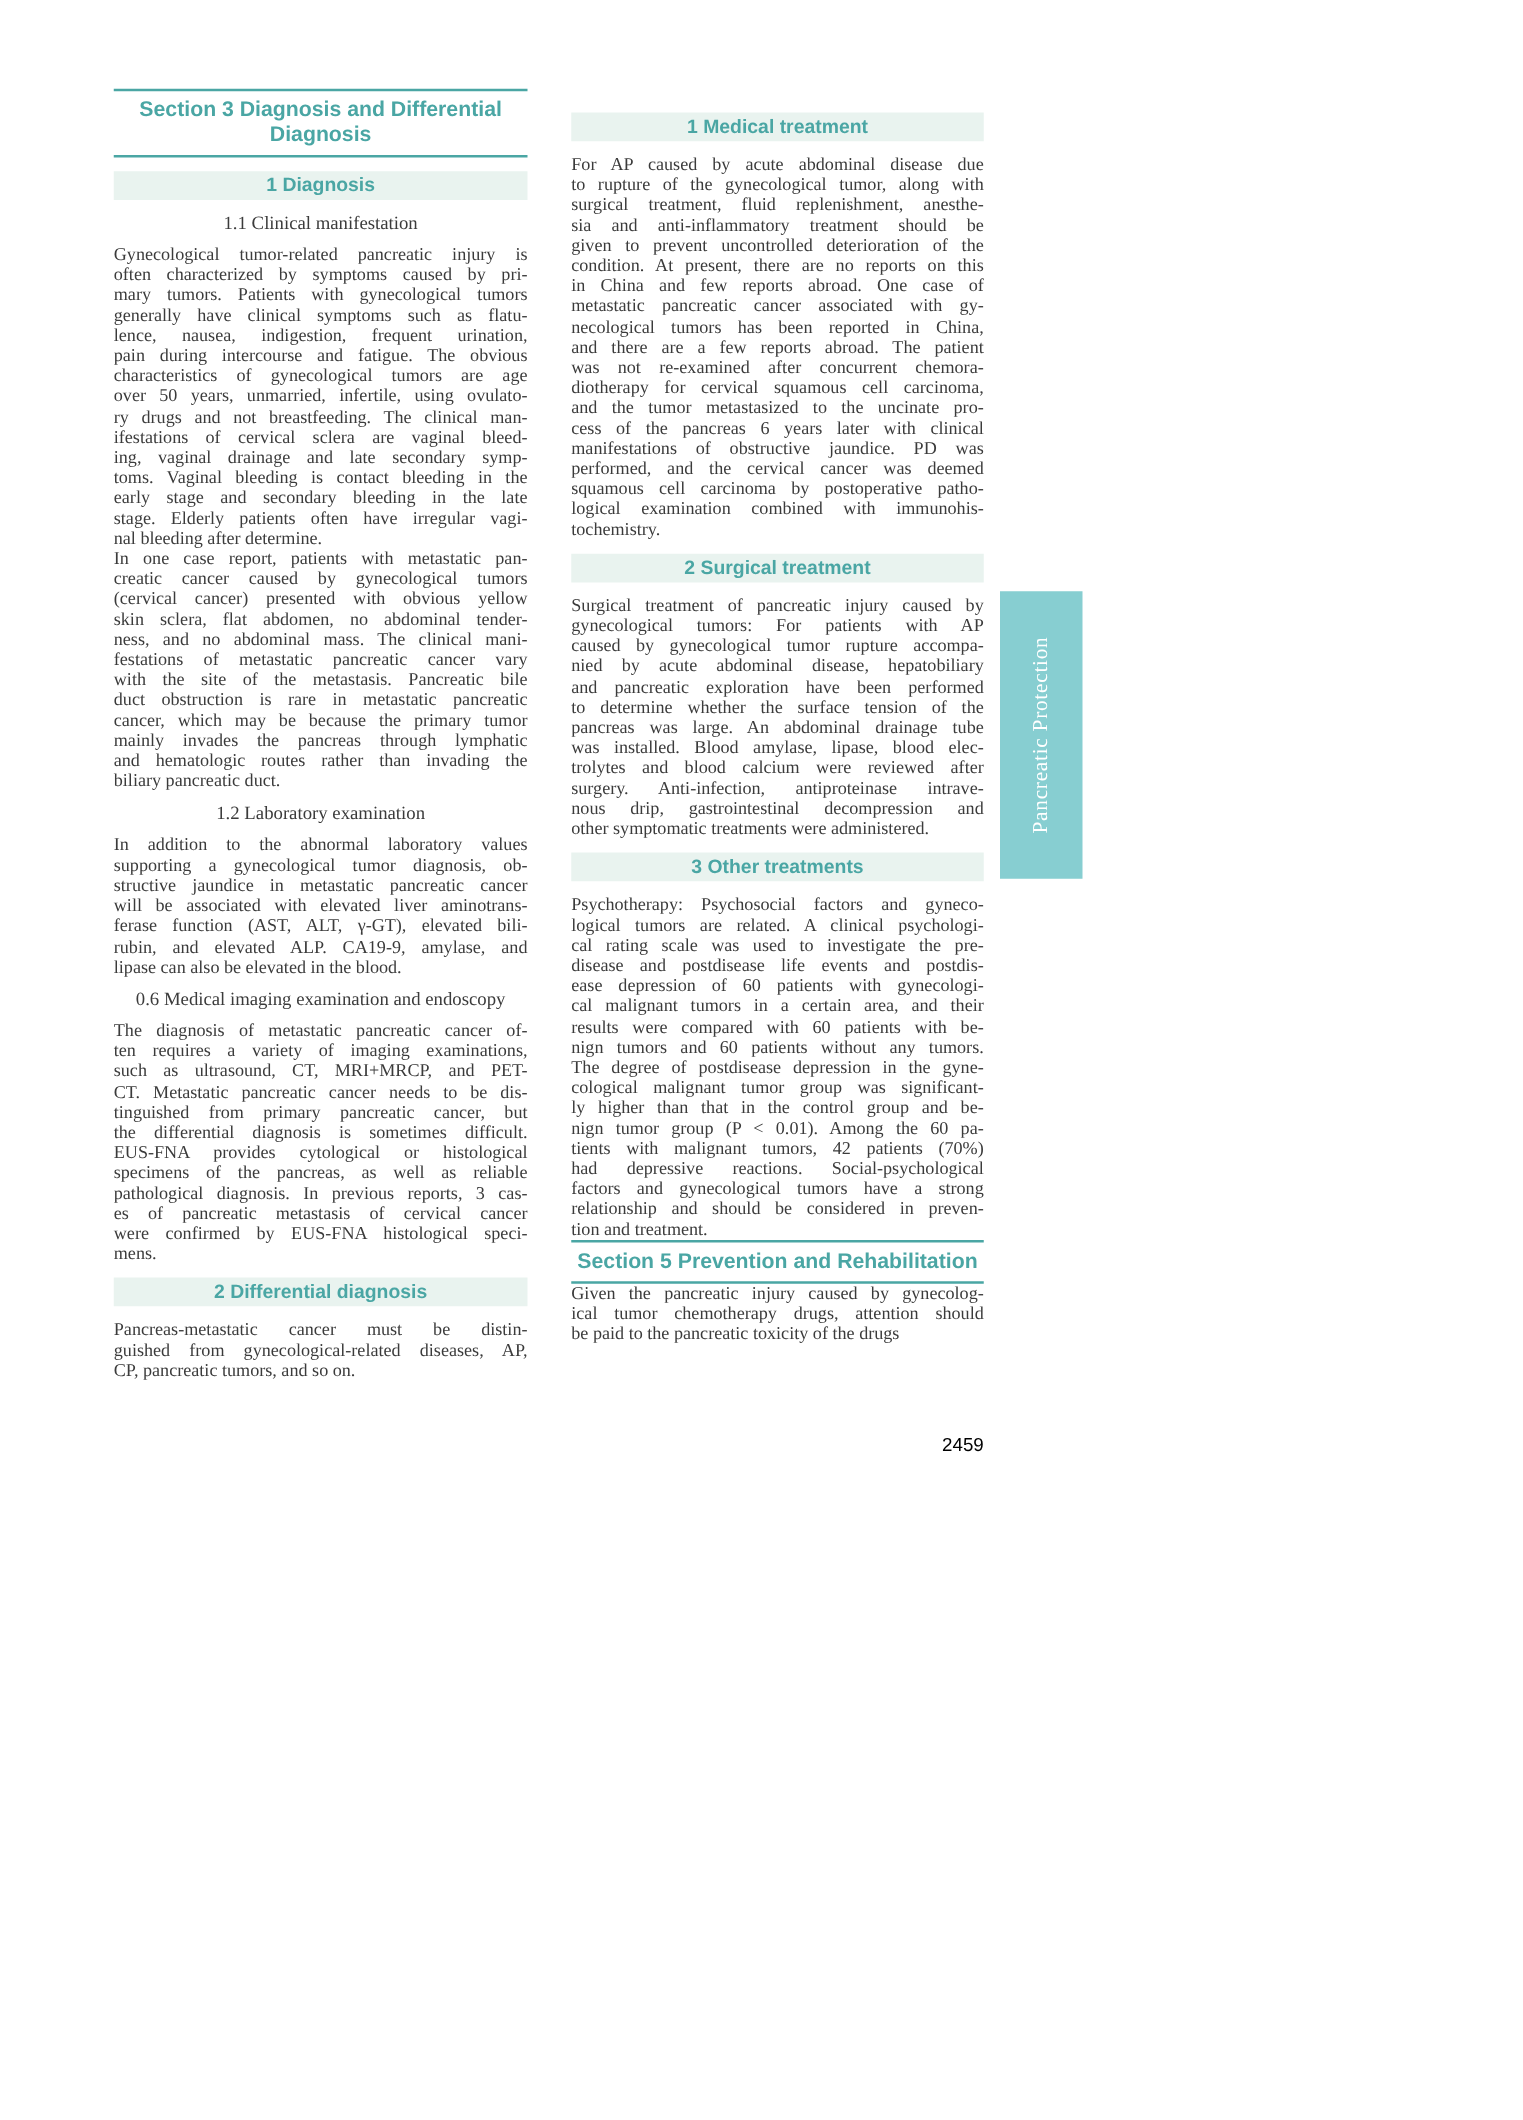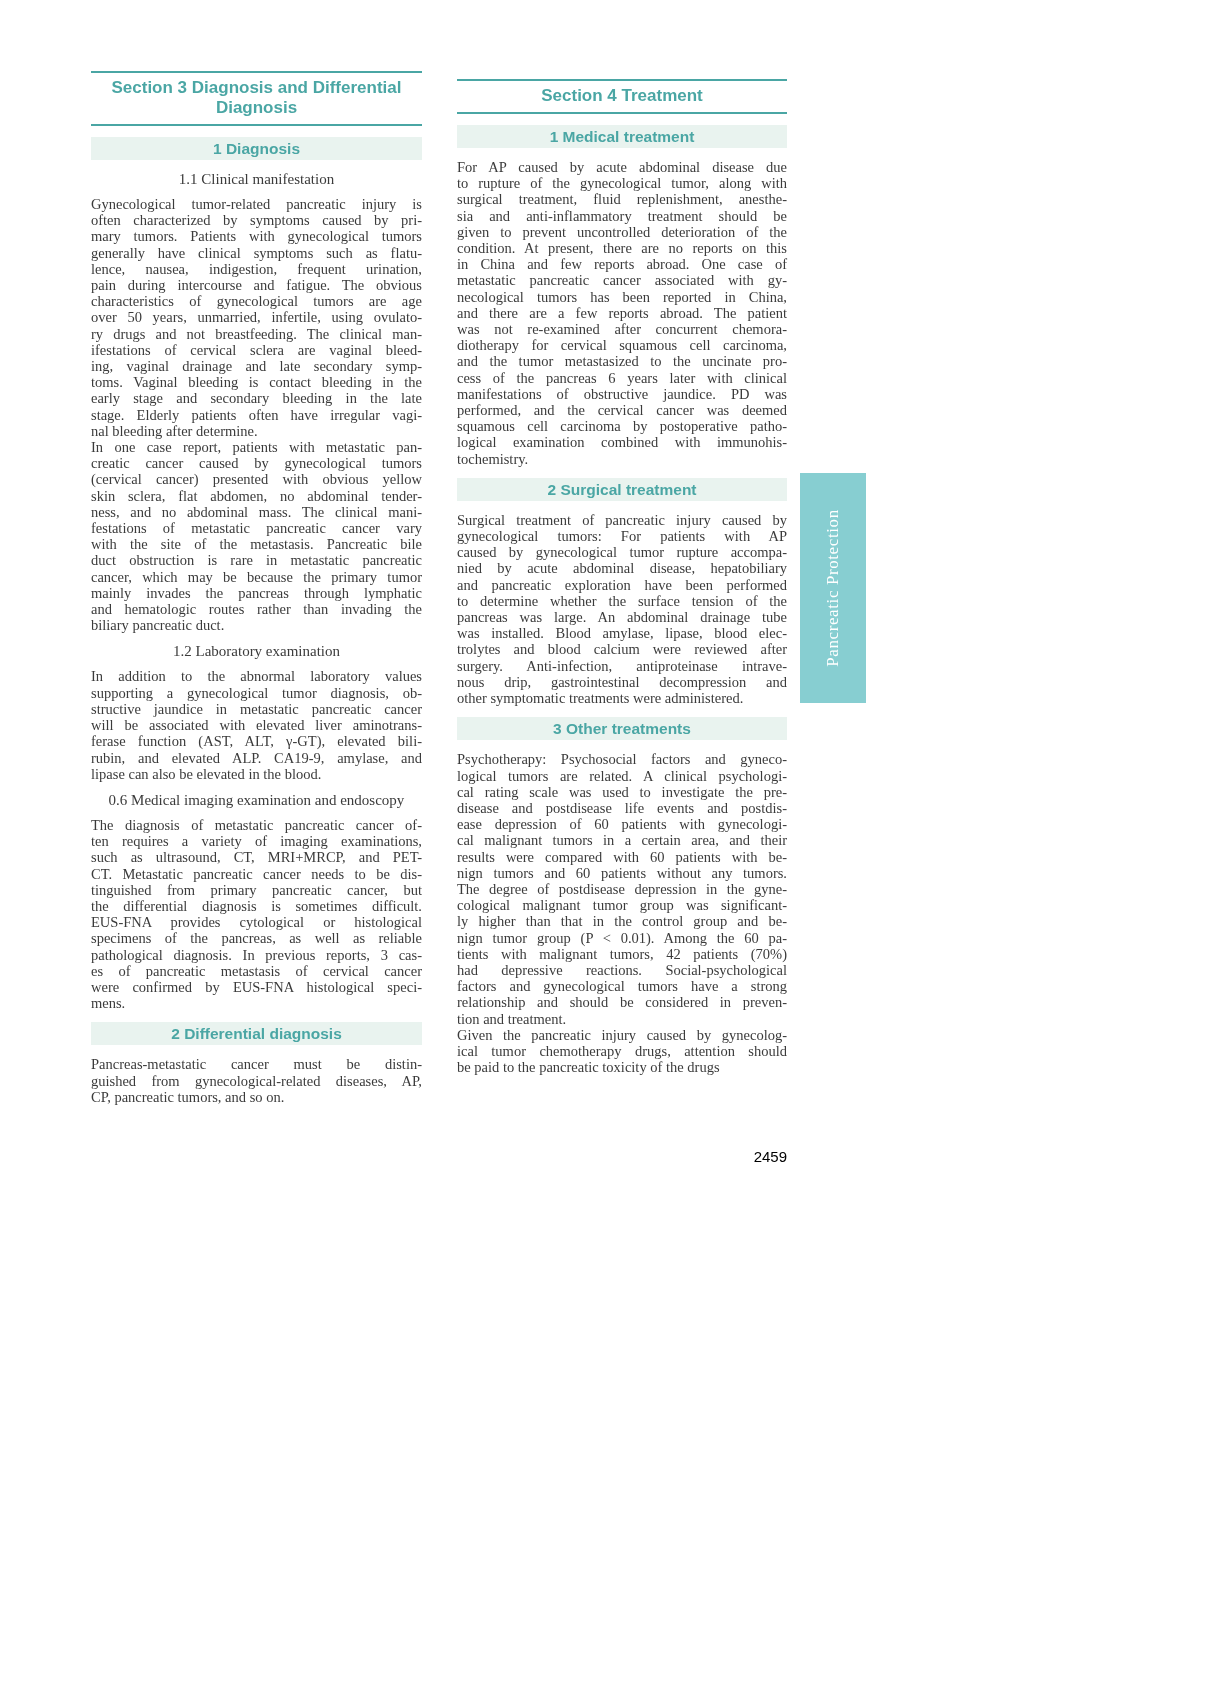--- a/index.html
+++ b/index.html
@@ -99,23 +99,20 @@
         <div class="line last">mens.</div>
       </div>
       <div class="band">2 Differential diagnosis</div>
       <div class="para">
         <div class="line">Pancreas-metastatic cancer must be distin-</div>
         <div class="line">guished from gynecological-related diseases, AP,</div>
         <div class="line last">CP, pancreatic tumors, and so on.</div>
       </div>
     </div>
   <div class="col col-right">
-      <div class="section-header">
-        <div class="section-title">Section 4 Treatment</div>
-      </div>
       <div class="band">1 Medical treatment</div>
       <div class="para">
         <div class="line">For AP caused by acute abdominal disease due</div>
         <div class="line">to rupture of the gynecological tumor, along with</div>
         <div class="line">surgical treatment, fluid replenishment, anesthe-</div>
         <div class="line">sia and anti-inflammatory treatment should be</div>
         <div class="line">given to prevent uncontrolled deterioration of the</div>
         <div class="line">condition. At present, there are no reports on this</div>
         <div class="line">in China and few reports abroad. One case of</div>
         <div class="line">metastatic pancreatic cancer associated with gy-</div>
@@ -159,20 +156,23 @@
         <div class="line">The degree of postdisease depression in the gyne-</div>
         <div class="line">cological malignant tumor group was significant-</div>
         <div class="line">ly higher than that in the control group and be-</div>
         <div class="line">nign tumor group (P &lt; 0.01). Among the 60 pa-</div>
         <div class="line">tients with malignant tumors, 42 patients (70%)</div>
         <div class="line">had depressive reactions. Social-psychological</div>
         <div class="line">factors and gynecological tumors have a strong</div>
         <div class="line">relationship and should be considered in preven-</div>
         <div class="line last">tion and treatment.</div>
       </div>
+      <div class="section-header">
+        <div class="section-title">Section 5 Prevention and Rehabilitation</div>
+      </div>
       <div class="para">
         <div class="line">Given the pancreatic injury caused by gynecolog-</div>
         <div class="line">ical tumor chemotherapy drugs, attention should</div>
         <div class="line last">be paid to the pancreatic toxicity of the drugs</div>
       </div>
     </div>
 
   <div class="chapter-tab">
     <span class="tab-label">Pancreatic Protection</span>
   </div>

